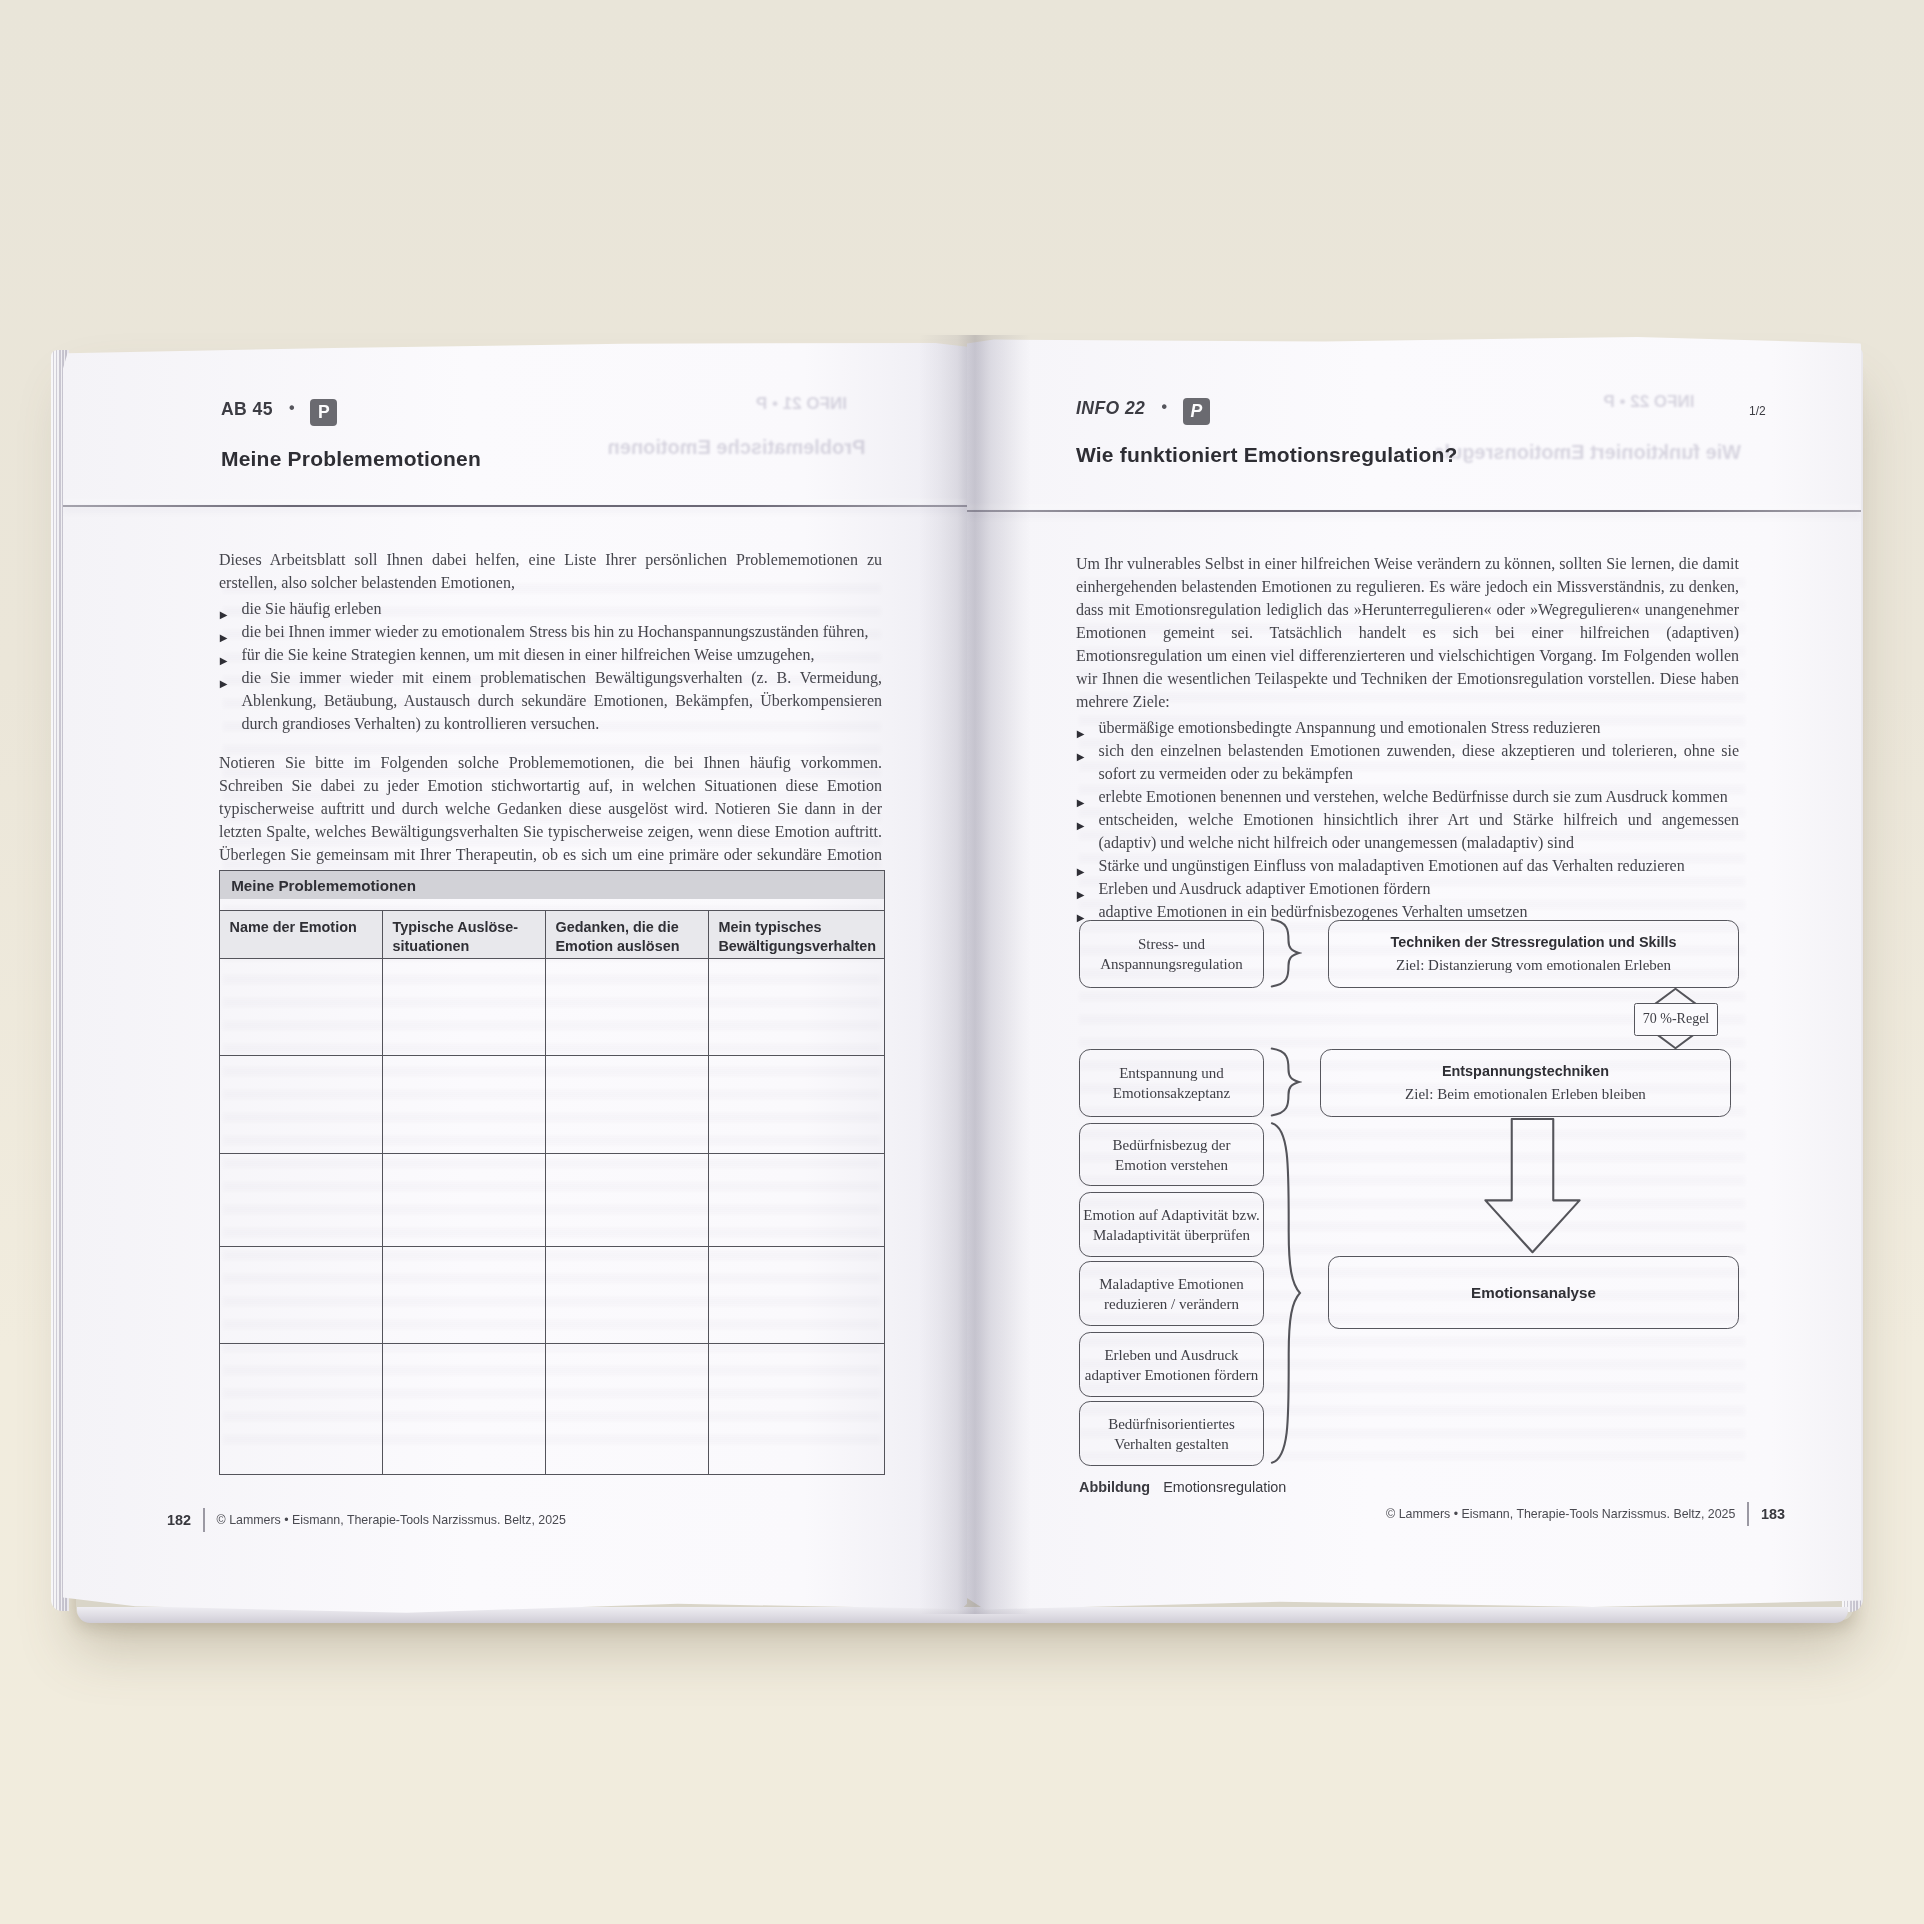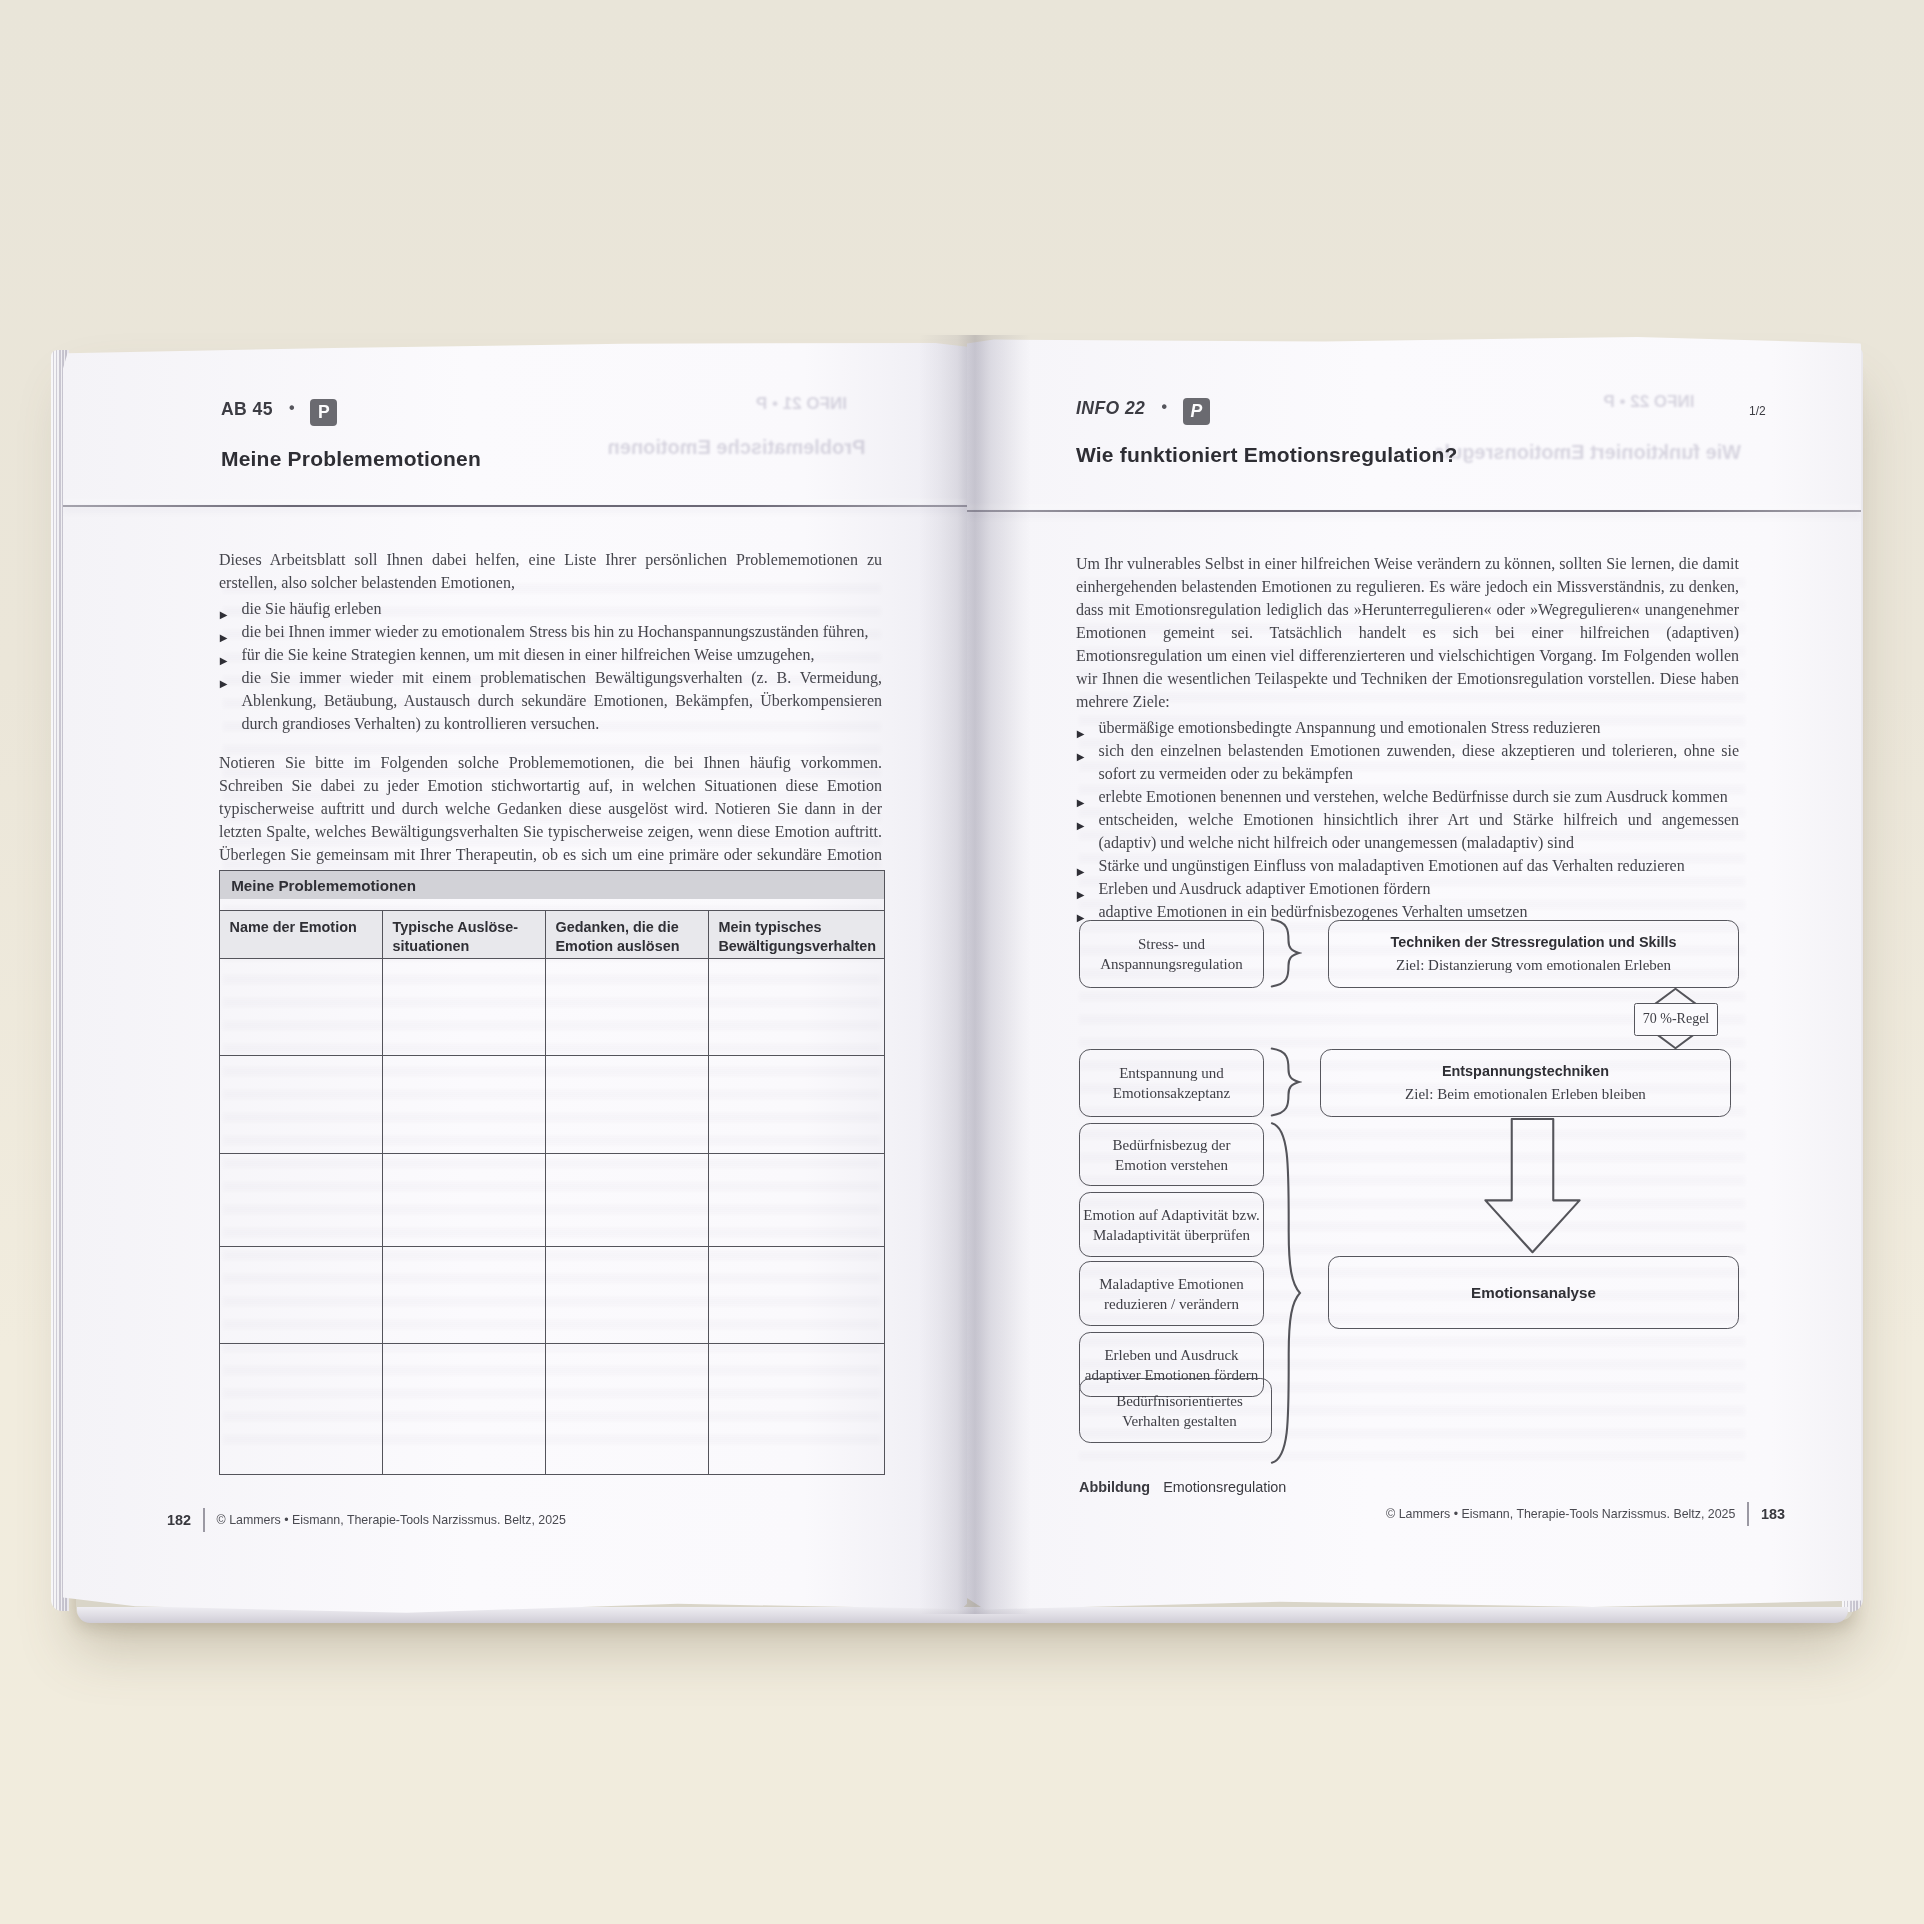--- a/index.html
+++ b/index.html
@@ -213,21 +213,21 @@
 Maladaptivität überprüfen</span>
     </div>
   <div class="dbox" style="left:112px;top:924px;width:183px;height:63px;">
       <span class="serif">Maladaptive Emotionen
 reduzieren / verändern</span>
     </div>
   <div class="dbox" style="left:112px;top:995px;width:183px;height:63px;">
       <span class="serif">Erleben und Ausdruck
 adaptiver Emotionen fördern</span>
     </div>
-  <div class="dbox" style="left:112px;top:1041px;width:183px;height:63px;padding-left:8px;">
+  <div class="dbox" style="left:112px;top:1064px;width:183px;height:63px;">
       <span class="serif">Bedürfnisorientiertes
 Verhalten gestalten</span>
     </div>
 
   <svg class="dsvg" style="left:300px;top:580px;" width="35" height="72" viewBox="0 0 44 90">
     <path d="M6 3 C26 6 27 16 27 29 C27 38 30 42 40 45 C30 48 27 52 27 61 C27 74 26 84 6 87" fill="none" stroke="#54545a" stroke-width="2.6" stroke-linecap="round"></path>
   </svg>
   <svg class="dsvg" style="left:300px;top:709px;" width="35" height="72" viewBox="0 0 44 90">
     <path d="M6 3 C26 6 27 16 27 29 C27 38 30 42 40 45 C30 48 27 52 27 61 C27 74 26 84 6 87" fill="none" stroke="#54545a" stroke-width="2.6" stroke-linecap="round"></path>
   </svg>

